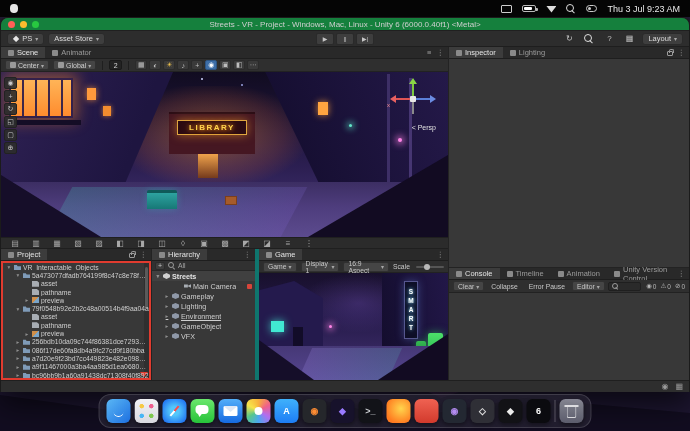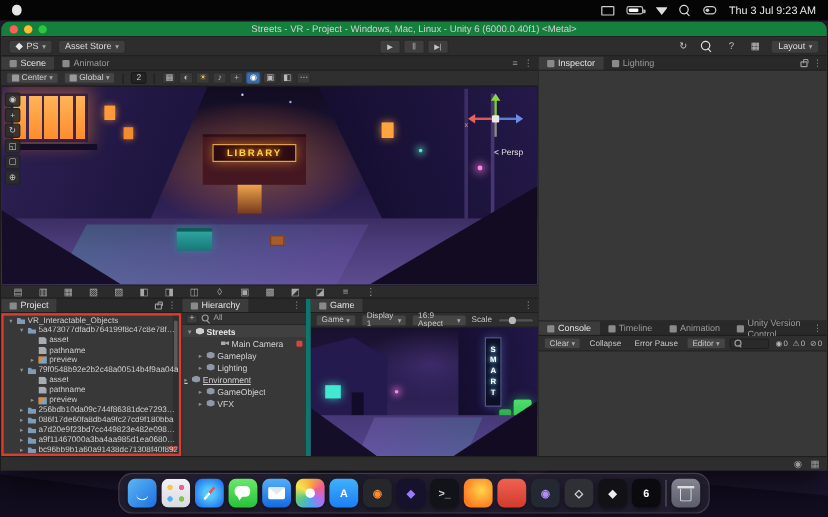--- a/index.html
+++ b/index.html
@@ -613,21 +613,21 @@
                   <span class="ico i-go"></span>
                   <span class="lbl">Gameplay</span>
                 </div>
 
                 <div class="trow h-row" style="padding-left: 12px;">
                   <span class="arr">▸</span>
                   <span class="ico i-go"></span>
                   <span class="lbl">Lighting</span>
                 </div>
 
-                <div class="trow h-row" style="padding-left: 0; text-decoration: underline;">
+                <div class="trow h-row" style="padding-left: 12px; text-decoration: underline;">
                   <span class="arr">▸</span>
                   <span class="ico i-go"></span>
                   <span class="lbl">Environment</span>
                 </div>
 
                 <div class="trow h-row" style="padding-left: 12px;">
                   <span class="arr">▸</span>
                   <span class="ico i-go"></span>
                   <span class="lbl">GameObject</span>
                 </div>

